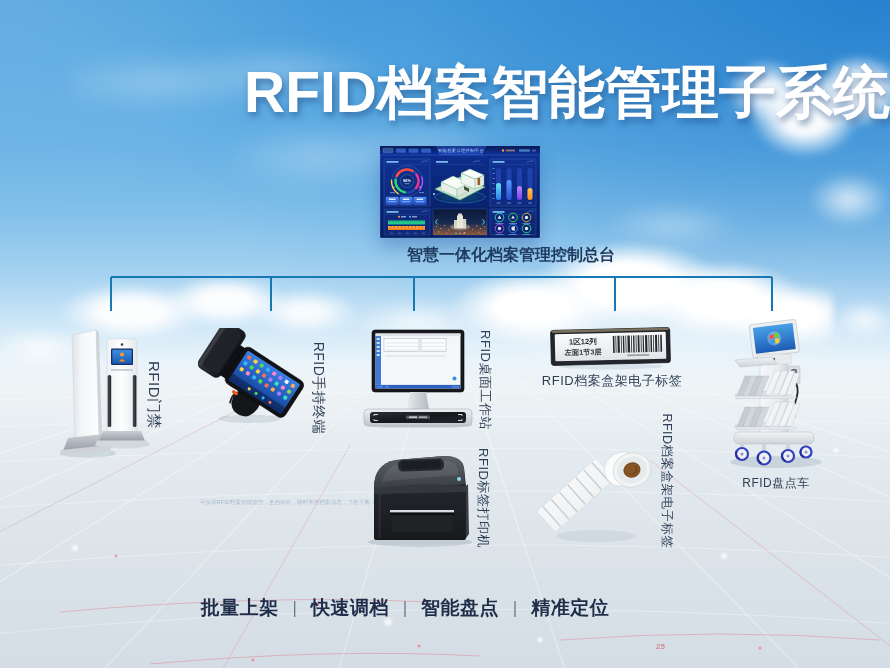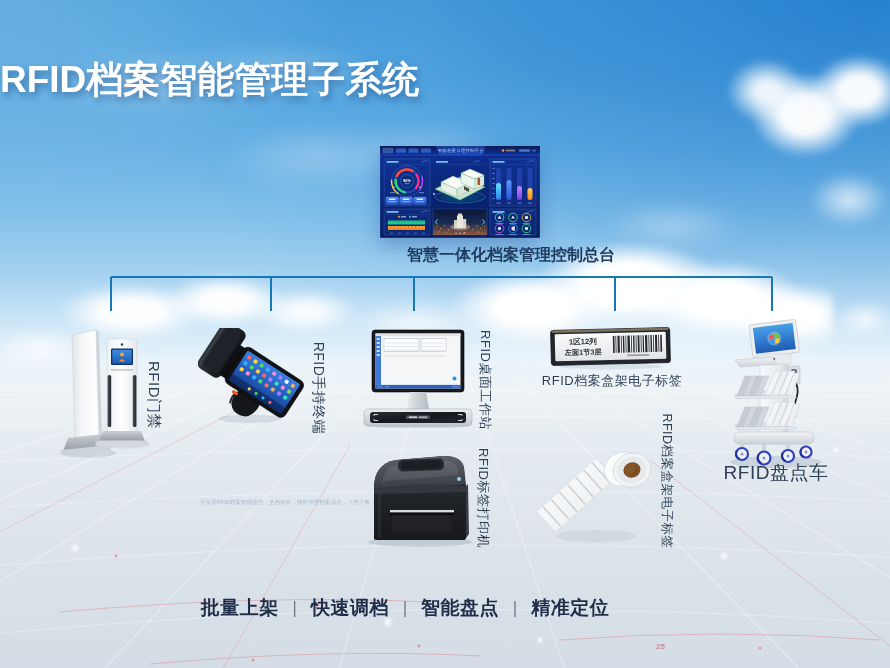--- a/index.html
+++ b/index.html
@@ -4,22 +4,22 @@
 <style>
   html,body{margin:0;padding:0;}
   body{font-family:"Liberation Sans",sans-serif;}
   #stage{position:relative;width:890px;height:668px;overflow:hidden;
     background:linear-gradient(180deg,#4A9FDC 0%,#55a7e0 10%,#68b2e5 22%,#83c1ea 32%,#a5d2f0 41%,#cbe5f7 48%,#e9f3fa 54%,#eef3f5 58%,#e3ebf0 68%,#dce4ea 82%,#d4dde5 100%);}
   #skyTint{position:absolute;inset:0;
     background:radial-gradient(640px 460px at 98% 0%,rgba(18,110,198,.6),rgba(18,110,198,0) 72%),
                radial-gradient(560px 420px at 60% 8%,rgba(40,130,210,.25),rgba(40,130,210,0) 70%),
                radial-gradient(500px 300px at 0% 0%,rgba(255,255,255,.15),rgba(255,255,255,0) 70%);}
   .cloud{position:absolute;pointer-events:none;}
-  #title{position:absolute;left:0;top:55px;width:100%;text-align:left;
-    font-size:37px;font-weight:800;color:#ffffff;letter-spacing:0;white-space:nowrap;
+  #title{position:absolute;left:0;top:55px;width:100%;text-align:right;
+    font-size:57px;font-weight:800;color:#ffffff;letter-spacing:0;white-space:nowrap;
     text-shadow:2px 4px 7px rgba(25,70,125,.55);}
   #console{position:absolute;left:380px;top:146px;width:160px;height:92px;border-radius:2px;
     box-shadow:0 8px 18px rgba(25,60,140,.30);}
   #console-caption{position:absolute;left:300px;top:245px;width:315px;text-align:right;
     font-size:16px;font-weight:600;color:#1e3a5f;letter-spacing:0;}
   .dev{position:absolute;z-index:2;}
   .vlabel{position:absolute;white-space:nowrap;font-size:13px;color:#2f3f55;letter-spacing:.5px;z-index:3;}
   .hlabel{position:absolute;white-space:nowrap;font-size:13px;color:#2f3f55;letter-spacing:.5px;transform:translate(-50%,-50%);z-index:3;}
   #watermark{position:absolute;left:200px;top:499px;font-size:8px;line-height:9px;z-index:1;
     color:#7b90b4;opacity:.55;white-space:nowrap;transform:scale(.7);transform-origin:left top;}
@@ -694,21 +694,21 @@
         <path d="M36.5,141 a6.5,6.5 0 0 0 3,8.5" stroke="#27309a" stroke-width="2" fill="none"></path>
         <path d="M60.5,139 a6,6 0 0 0 3,8" stroke="#27309a" stroke-width="2" fill="none"></path>
         <path d="M79,135.5 a5.5,5.5 0 0 0 2.5,7.5" stroke="#27309a" stroke-width="2" fill="none"></path>
         <circle cx="20" cy="140" r="1.5" fill="#8a91c8"></circle>
           <circle cx="42" cy="144" r="1.5" fill="#8a91c8"></circle>
           <circle cx="66" cy="142" r="1.5" fill="#8a91c8"></circle>
           <circle cx="84" cy="138" r="1.5" fill="#8a91c8"></circle>
       </g>
     </svg>
   </div>
-  <div class="hlabel" style="left:776px;top:473px;font-size:19px;">RFID盘点车</div>
+  <div class="hlabel" style="left:776px;top:483px;font-size:12px;">RFID盘点车</div>
 
   <div class="dev" style="left:362px;top:448px;">
     <svg width="118" height="100" viewBox="0 0 118 100" aria-hidden="true">
       <defs>
         <linearGradient id="gLid" x1="0" y1="0" x2="0" y2="1">
             <stop offset="0" stop-color="#5c6168"></stop>
             <stop offset="1" stop-color="#3a3e44"></stop>
           </linearGradient>
         <linearGradient id="gFront" x1="0" y1="0" x2="0" y2="1">
             <stop offset="0" stop-color="#2b2e33"></stop>

